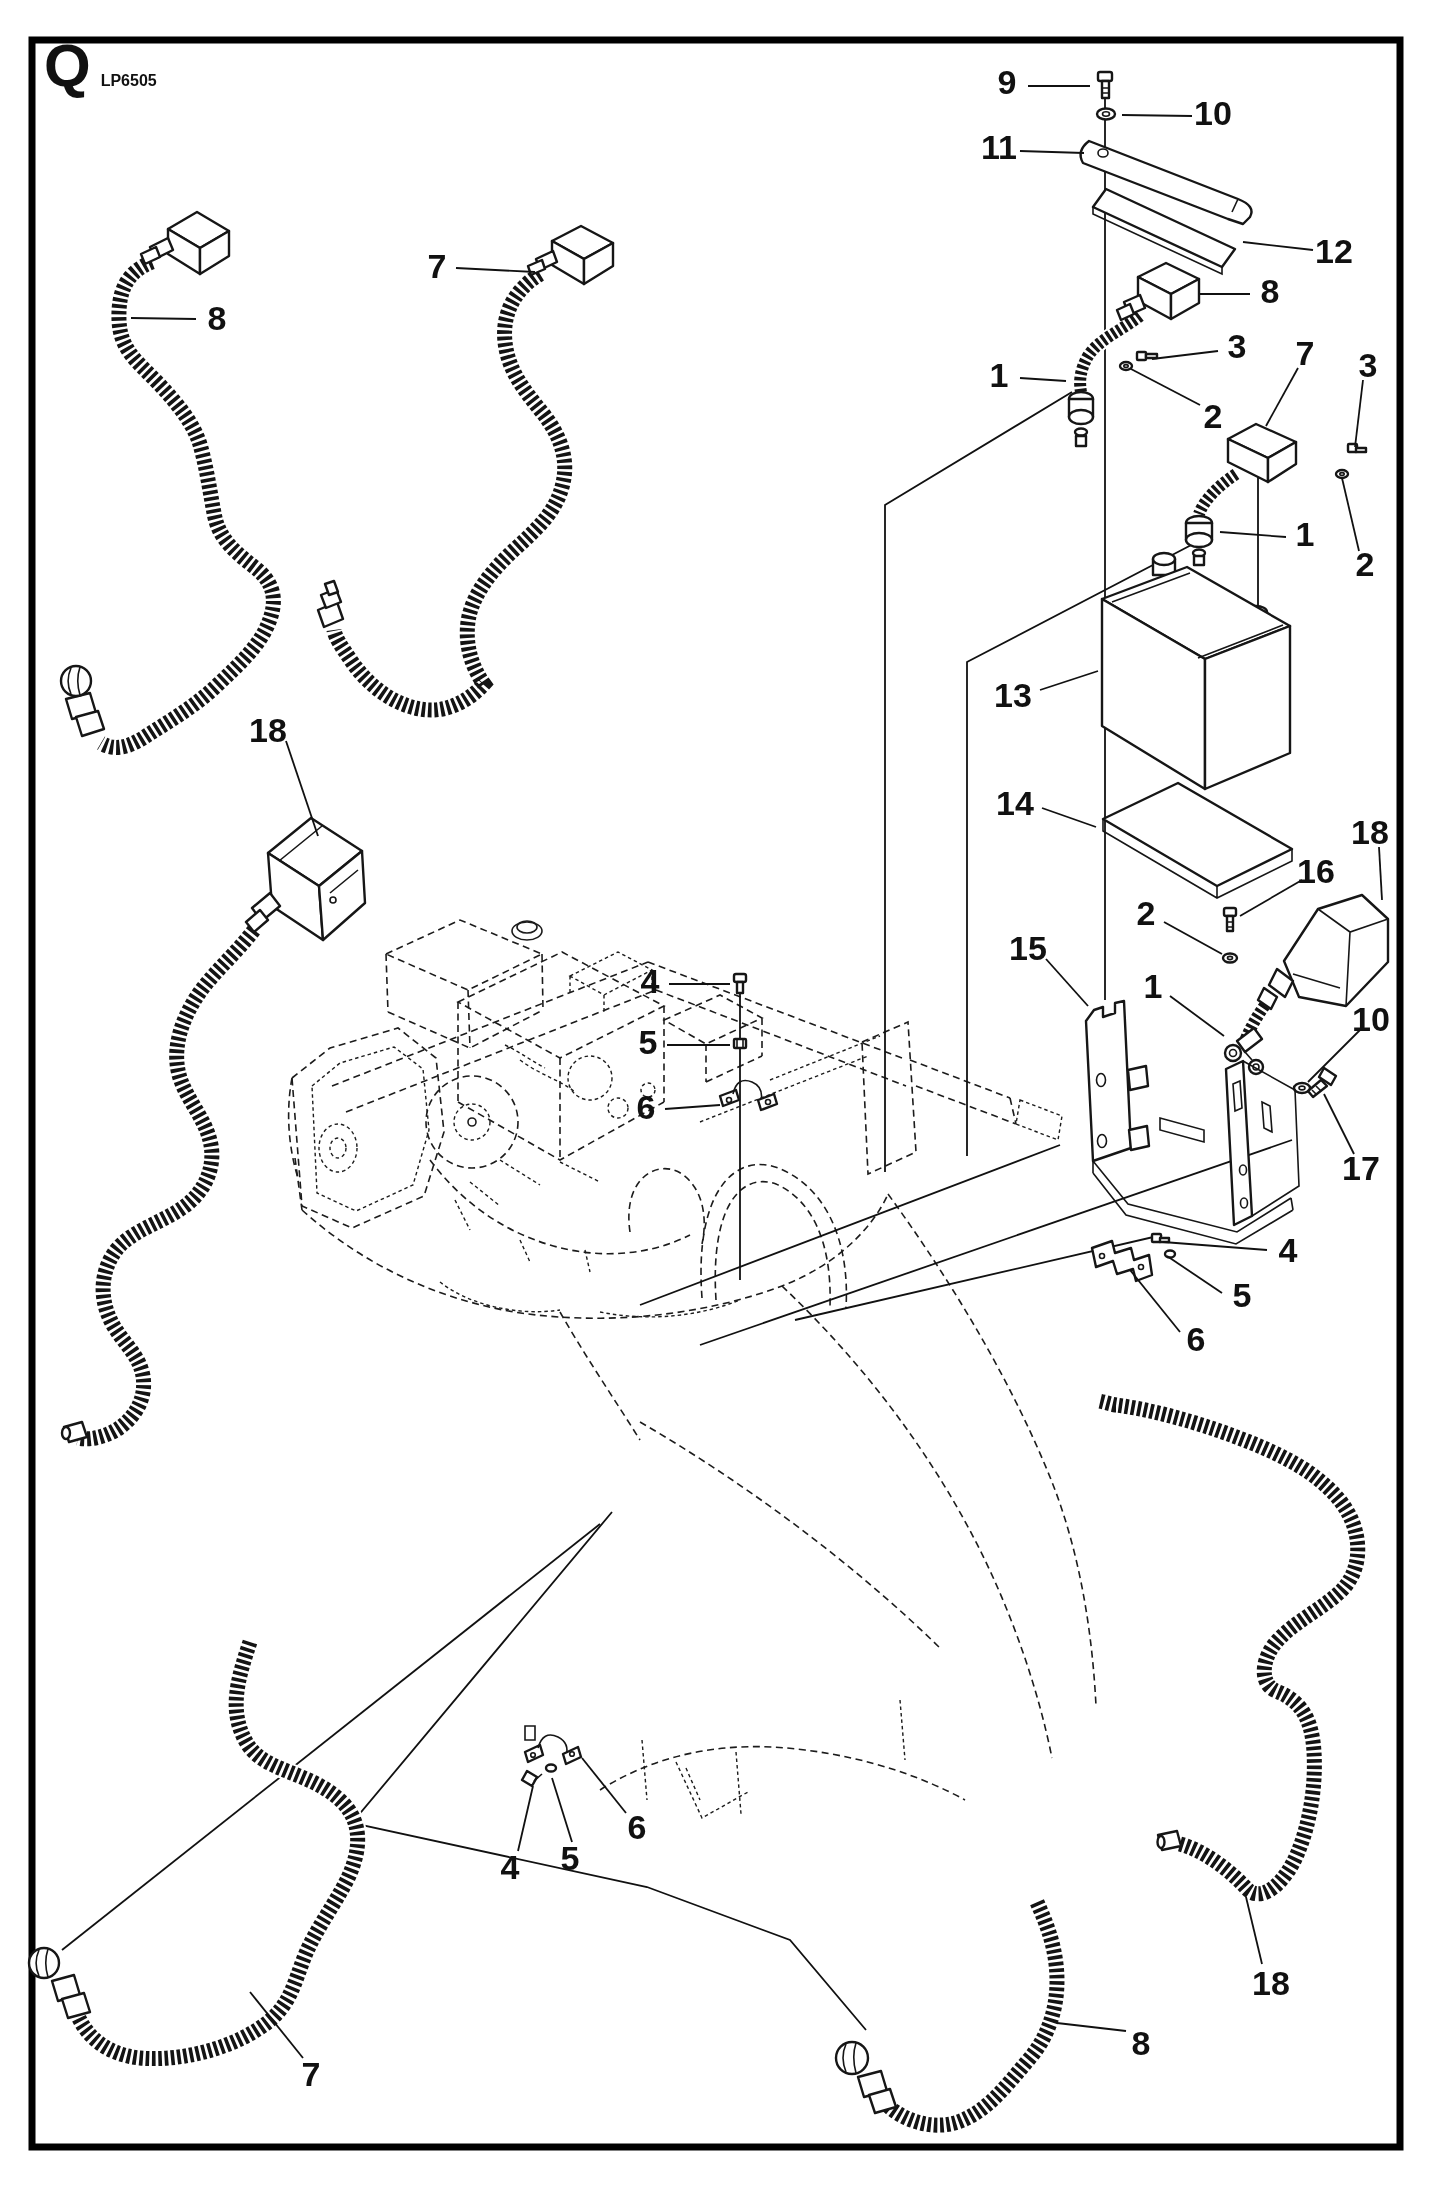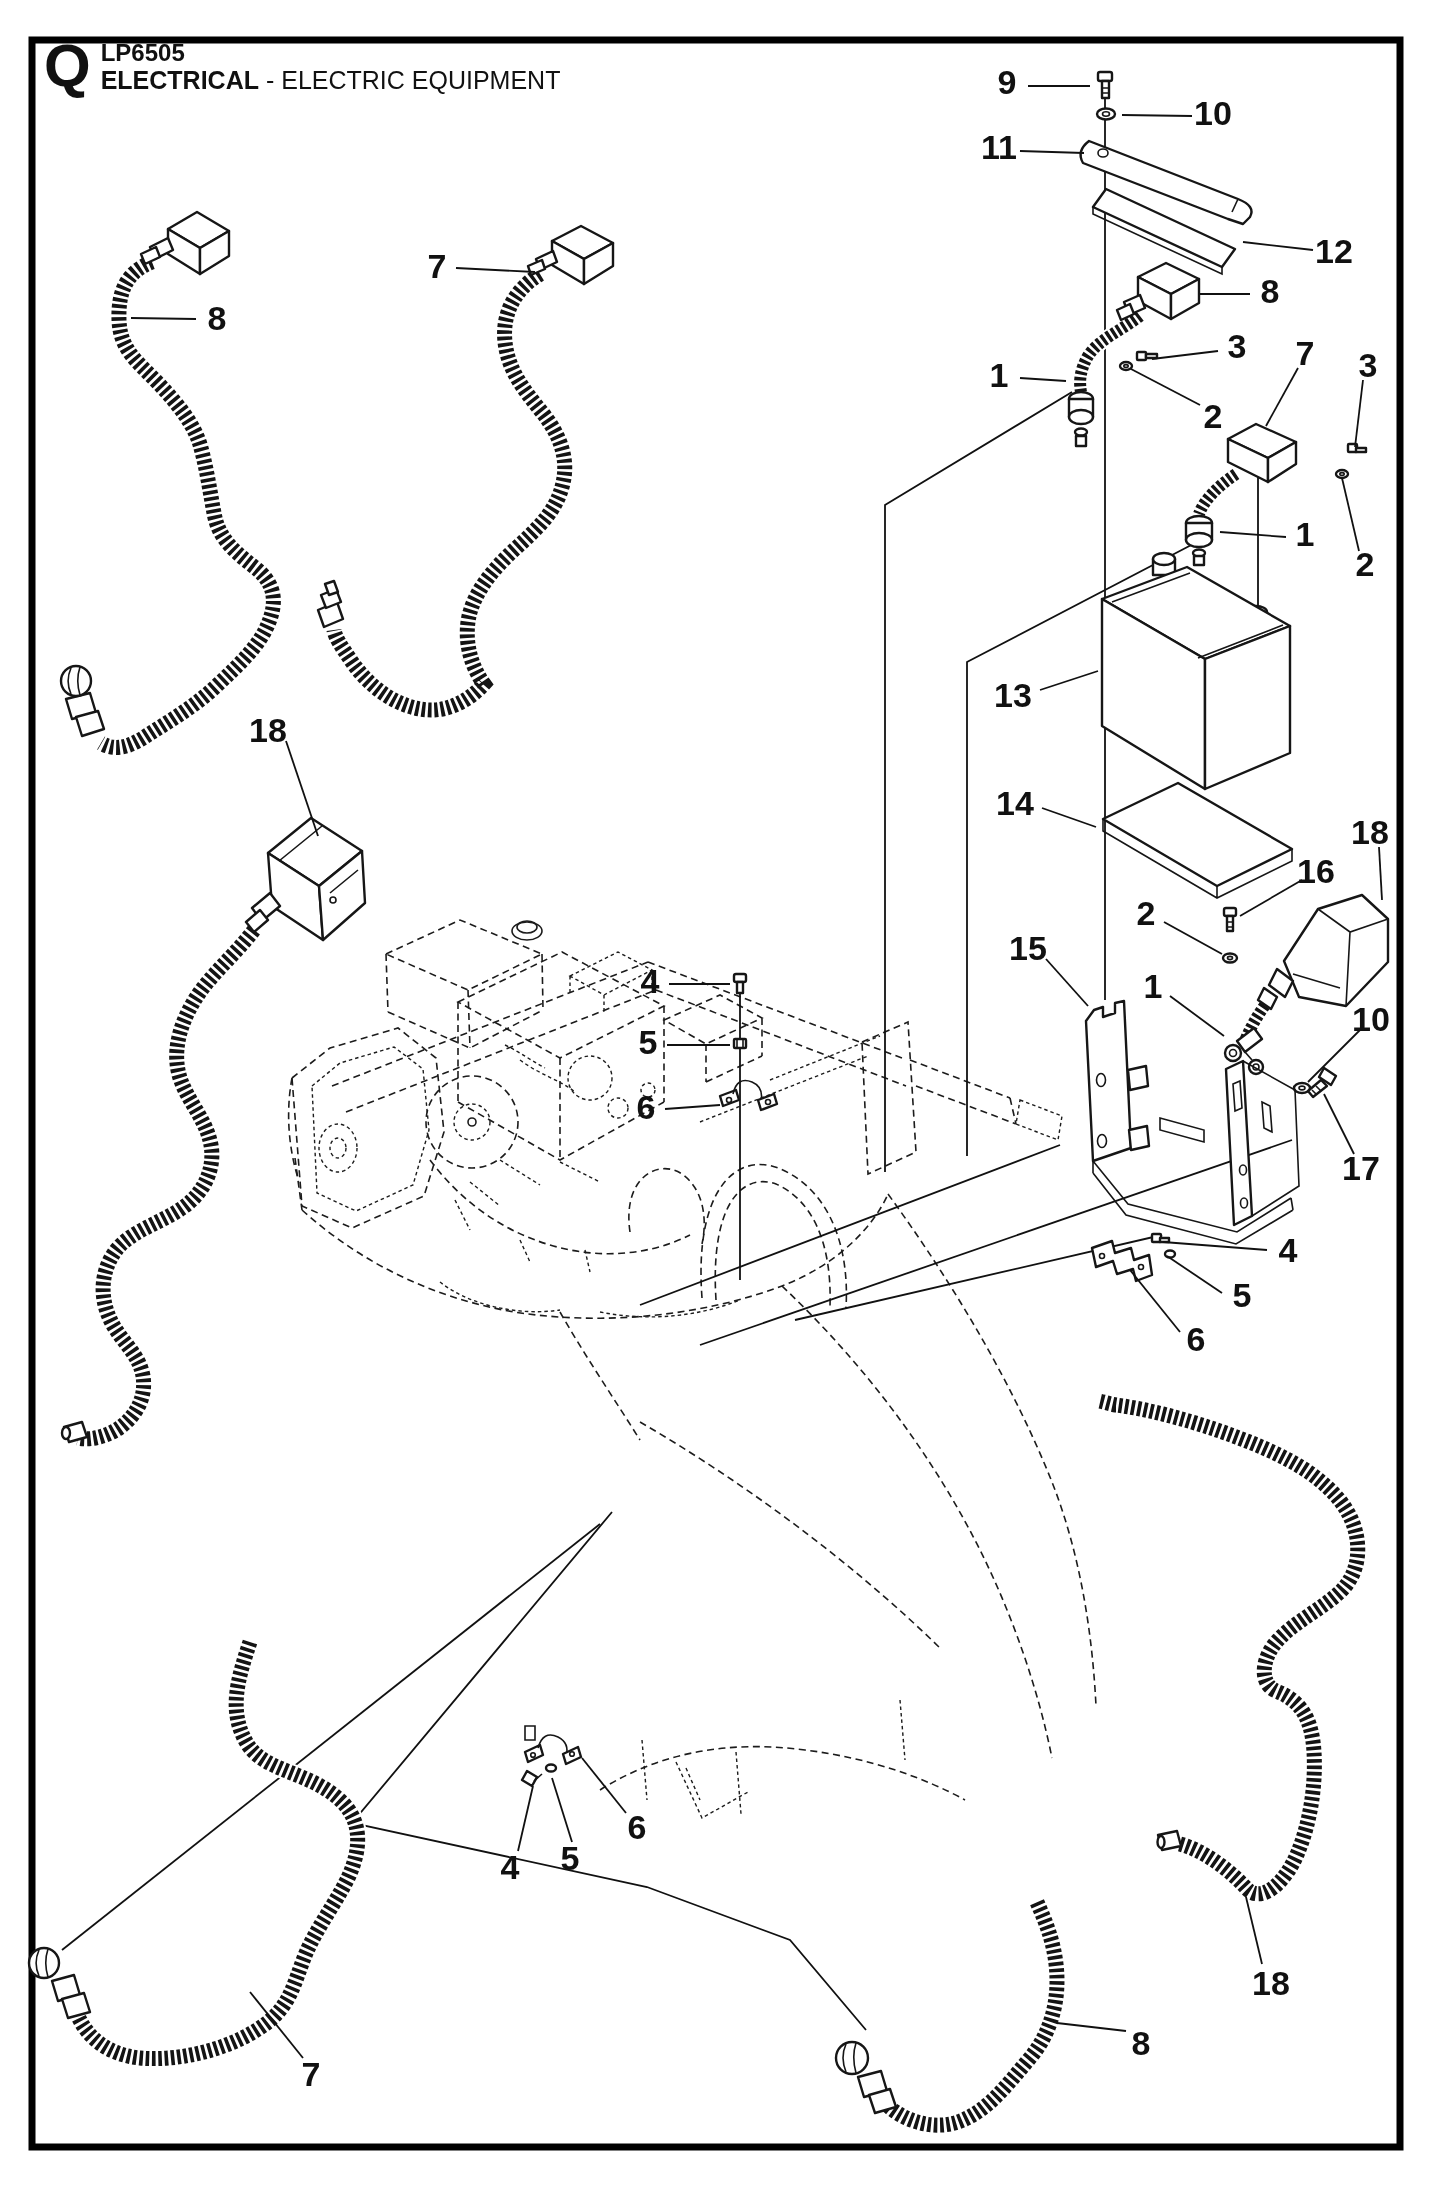--- a/index.html
+++ b/index.html
@@ -1,21 +1,21 @@
 <!DOCTYPE html>
 <html><head>
 <meta charset="utf-8">
 <style>
   html,body{margin:0;padding:0;background:#e8e8e8;}
   .sheet{position:relative;width:1445px;height:2189px;background:#ffffff;margin:0 auto;
          font-family:"Liberation Sans",sans-serif;color:#111;overflow:hidden;}
   .sheet svg{position:absolute;left:0;top:0;}
   .titleblock{position:absolute;left:44px;top:40px;display:flex;gap:12px;align-items:flex-start;}
   .q-letter{font-size:60px;font-weight:bold;line-height:0.85;letter-spacing:-2px;}
-  .model{font-size:24px;font-weight:bold;line-height:1.1;}
+  .model{font-size:16px;font-weight:bold;line-height:1.1;margin-top:32px;}
   .subtitle{font-size:25px;line-height:1.15;}
   .subtitle .b{font-weight:bold;}
   
   .md{fill:none;stroke:#1c1c1c;stroke-width:1.6;stroke-dasharray:7 4.5;}
   .md2{fill:none;stroke:#1c1c1c;stroke-width:1.4;stroke-dasharray:3.5 3;}
   .ms{fill:none;stroke:#1c1c1c;stroke-width:1.6;}
   .frame{fill:none;stroke:#000;stroke-width:7;}
   .part{fill:#fff;stroke:#161616;stroke-width:2.4;stroke-linejoin:round;}
   .partthin{fill:none;stroke:#161616;stroke-width:1.6;}
   .cablebg{fill:none;stroke:#fff;stroke-width:19;stroke-linecap:round;}
@@ -477,17 +477,16 @@
           <line x1="1262" y1="1964" x2="1246" y2="1897" class="leader"></line>
           <text x="1271" y="1995" class="callout-num">18</text>
         </g>
       </g>
   </svg>
 
   <div class="titleblock">
     <div class="q-letter">Q</div>
     <div>
       <div class="model">LP6505</div>
-      <div class="subtitle"><span class="b">ELECTRICAL</span><span> - ELECTRIC EQUIPMENT</span></div>
     </div>
   </div>
 
 </div>
 
 </body></html>

